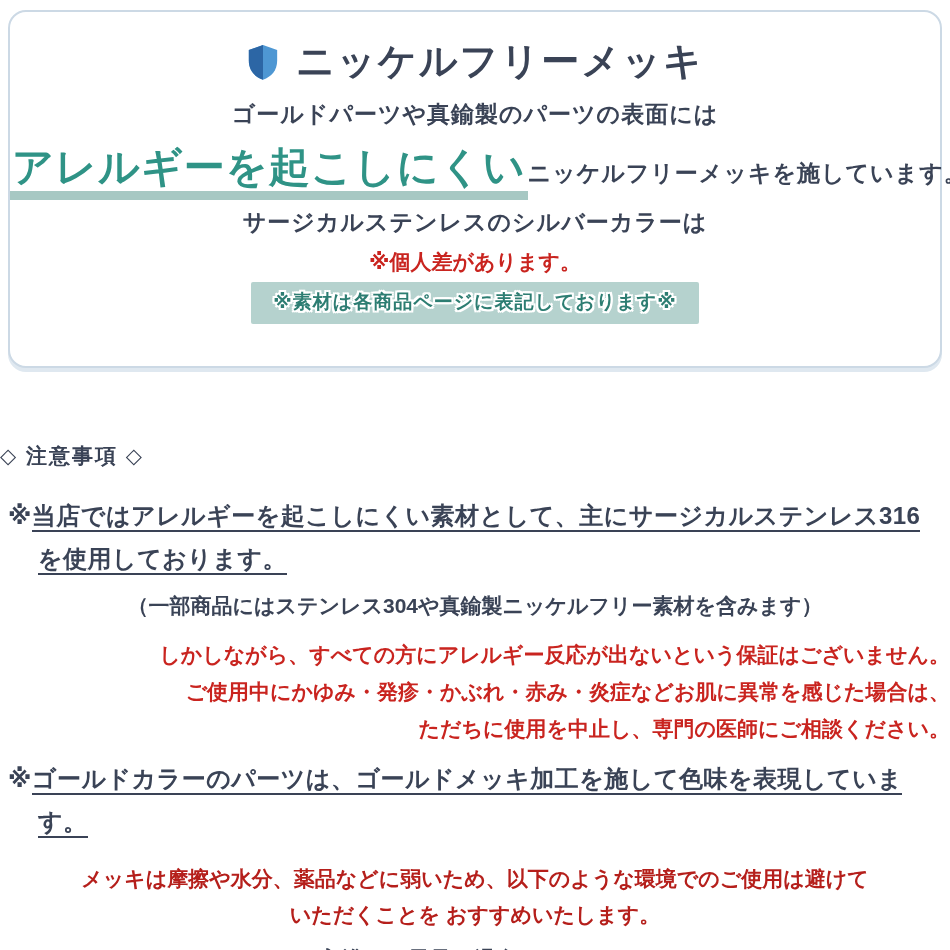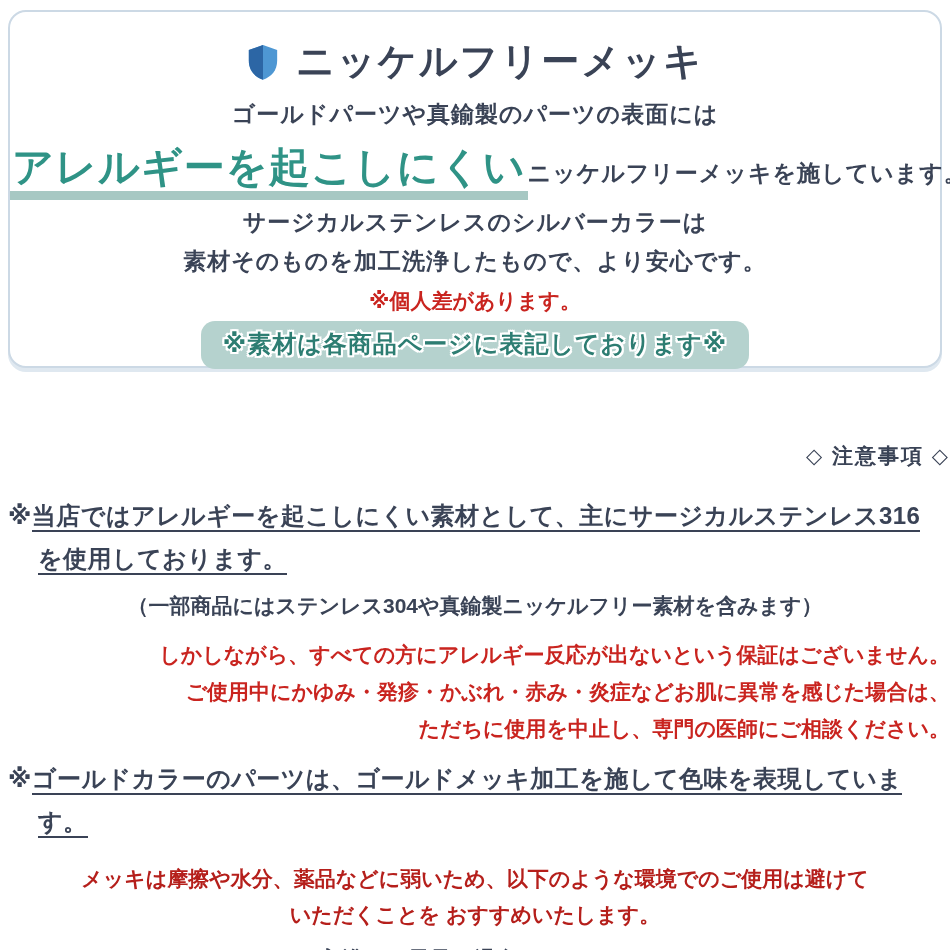--- a/index.html
+++ b/index.html
@@ -46,34 +46,34 @@
     letter-spacing:1px;
     text-align:center;
   }
   .allergy-suffix{font-size:23px;color:#3a4356;letter-spacing:1px;}
   .card-note-red{font-size:21px;color:#c9241f;margin-top:10px;}
   .pill{
     display:inline-block;
     margin-top:6px;
     background:#b5d2ce;
     color:#2d7d72;
-    font-size:24px;
+    font-size:19px;
     letter-spacing:1px;
-    border-radius:14px;
+    border-radius:2px;
     padding:7px 22px 9px;
     text-shadow:
       -2px -2px 0 #fff, 2px -2px 0 #fff,
       -2px  2px 0 #fff, 2px  2px 0 #fff,
        0   -2px 0 #fff, 0    2px 0 #fff,
       -2px  0   0 #fff, 2px  0   0 #fff;
   }
 
   
   .notice-heading{
-    text-align:right;
+    text-align:left;
     margin-top:74px;
     font-size:21px;
     letter-spacing:2px;
   }
   .notice-item{
     margin:24px 8px 0;
     font-size:24px;
     line-height:43px;
     padding-left:30px;
     text-indent:-30px;
@@ -122,21 +122,20 @@
     <span class="card-title">ニッケルフリーメッキ</span>
   </div>
 
   <div class="card-line">ゴールドパーツや真鍮製のパーツの表面には</div>
 
   <div class="allergy-row">
     <span class="allergy-big">アレルギーを起こしにくい</span><span class="allergy-suffix">ニッケルフリーメッキを施しています。</span>
   </div>
 
   <div class="card-line">サージカルステンレスのシルバーカラーは</div>
-  <div class="card-line" style="margin-top:8px;">素材そのものを加工洗浄したもので、より安心です。</div>
 
   <div class="card-note-red">※個人差があります。</div>
 
   <div>
     <span class="pill">※素材は各商品ページに表記しております※</span>
   </div>
 </div>
 
 <div>
   <div class="notice-heading">◇ 注意事項 ◇</div>

